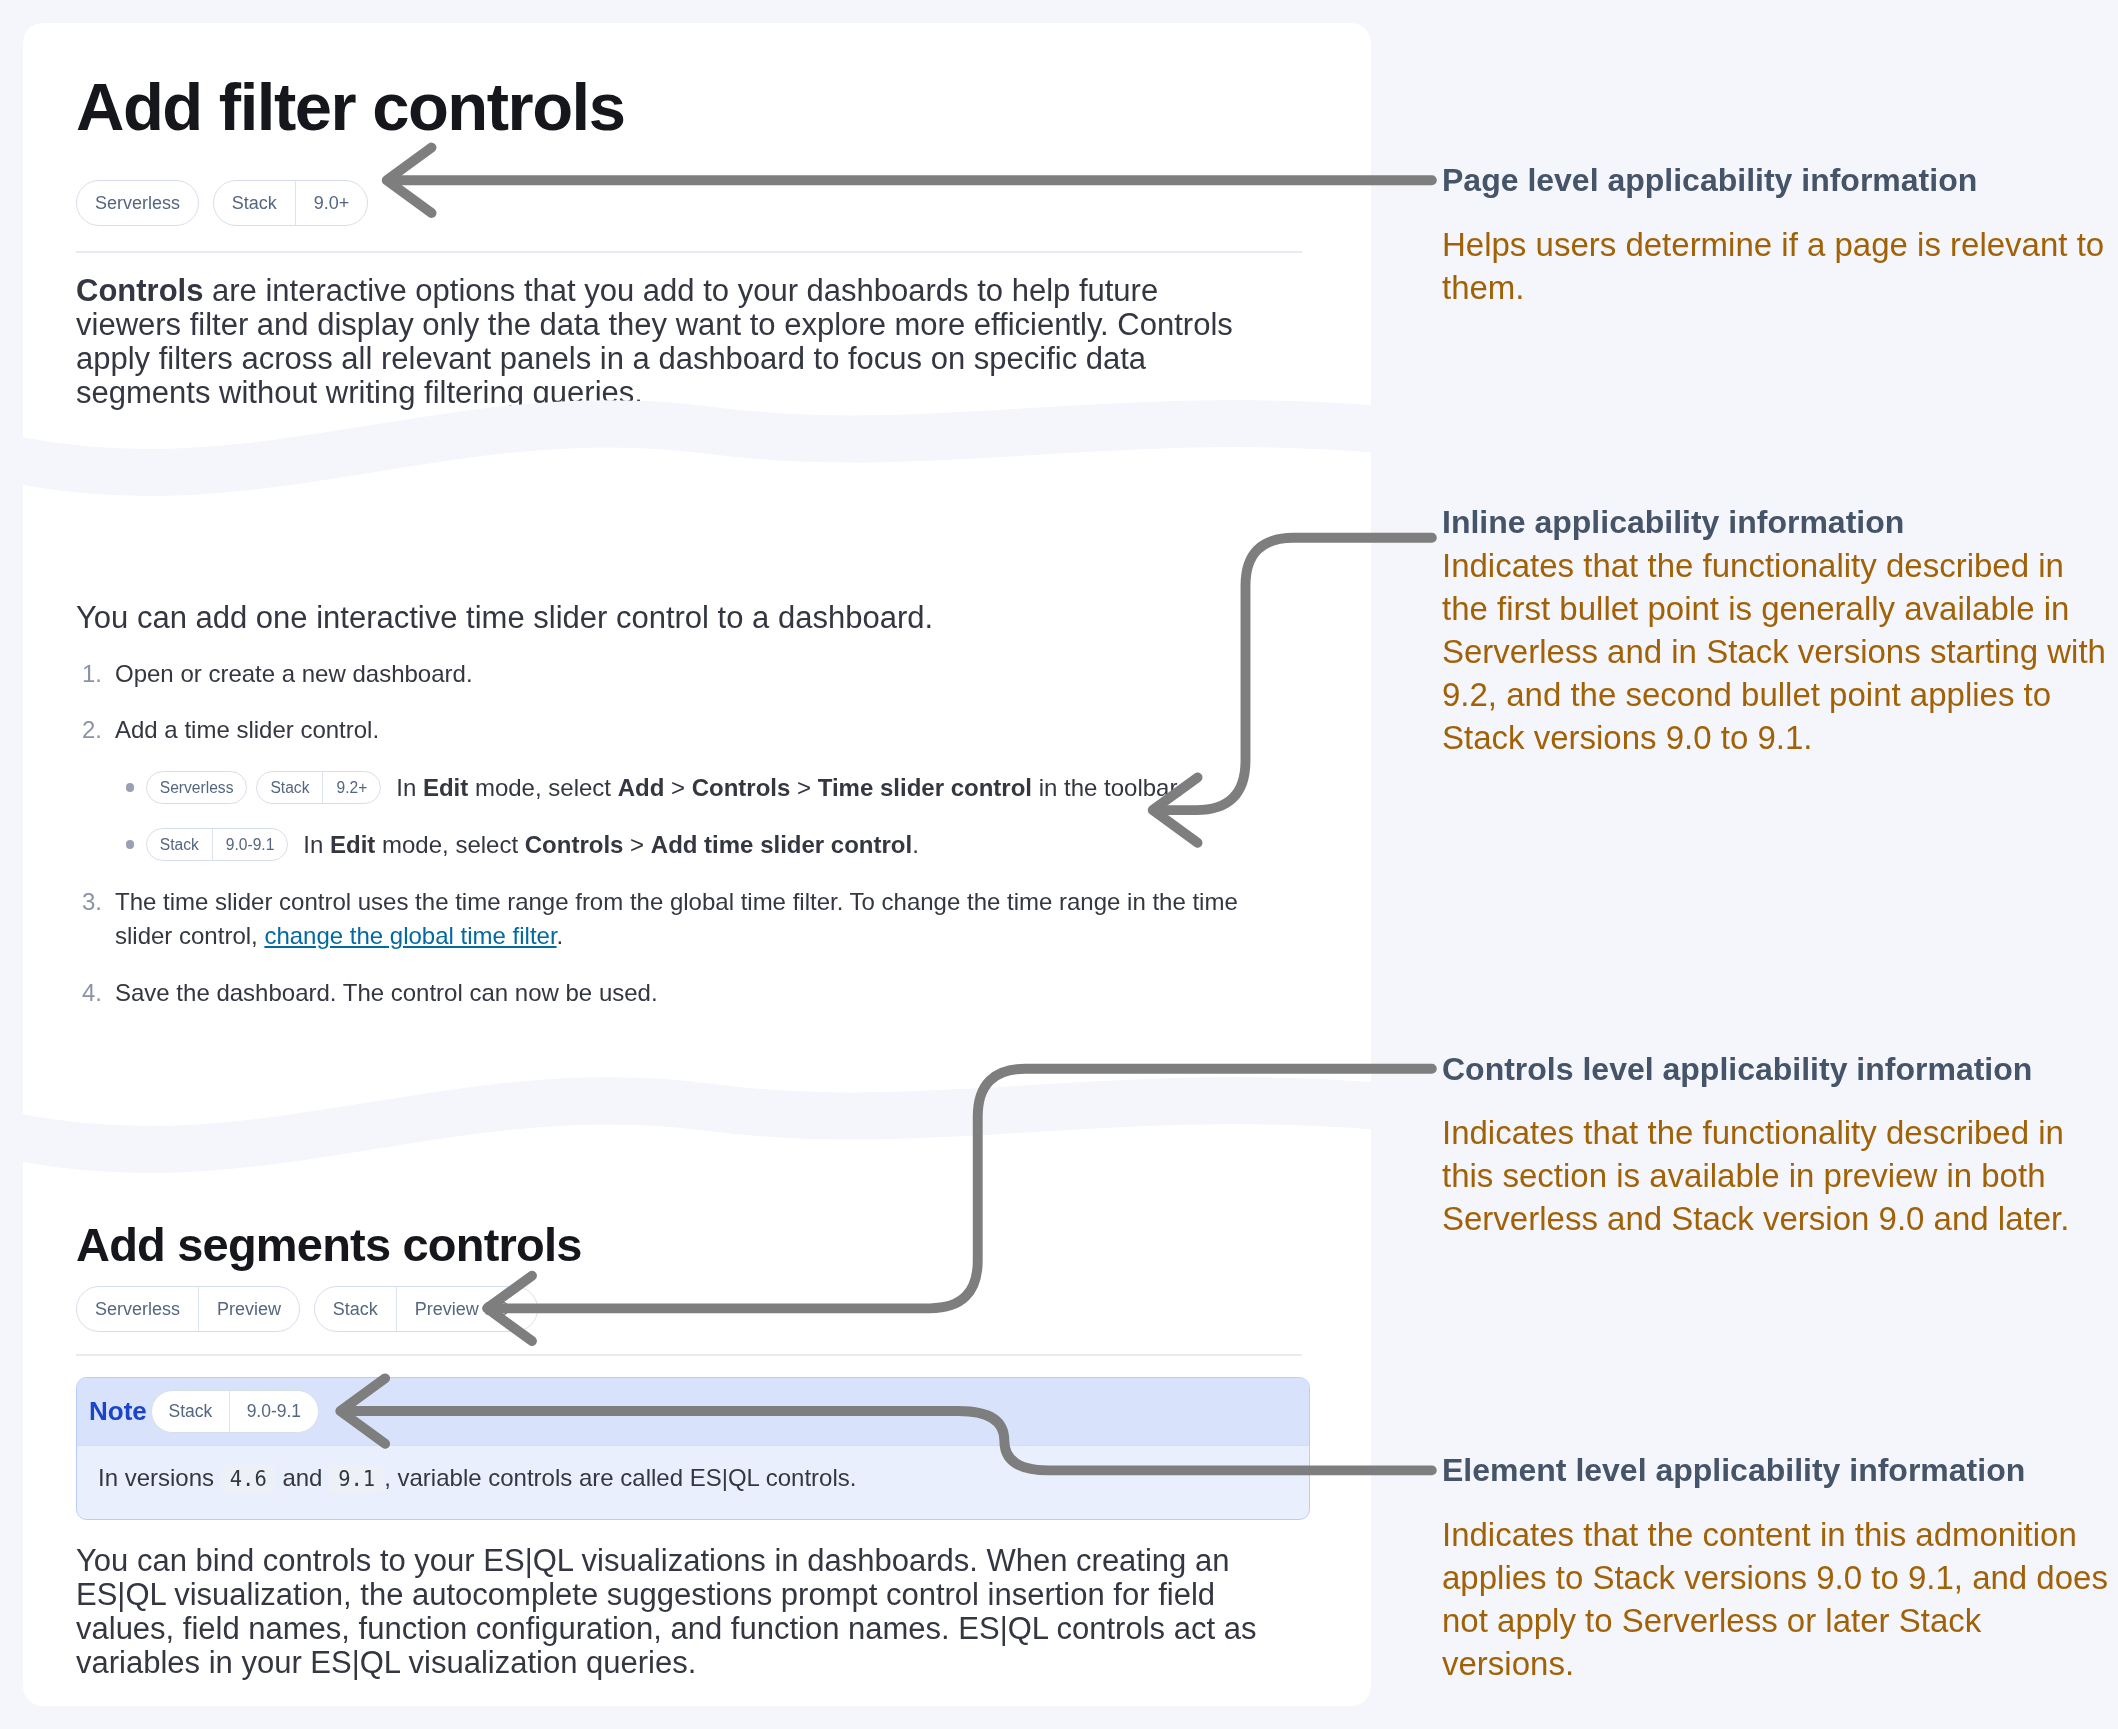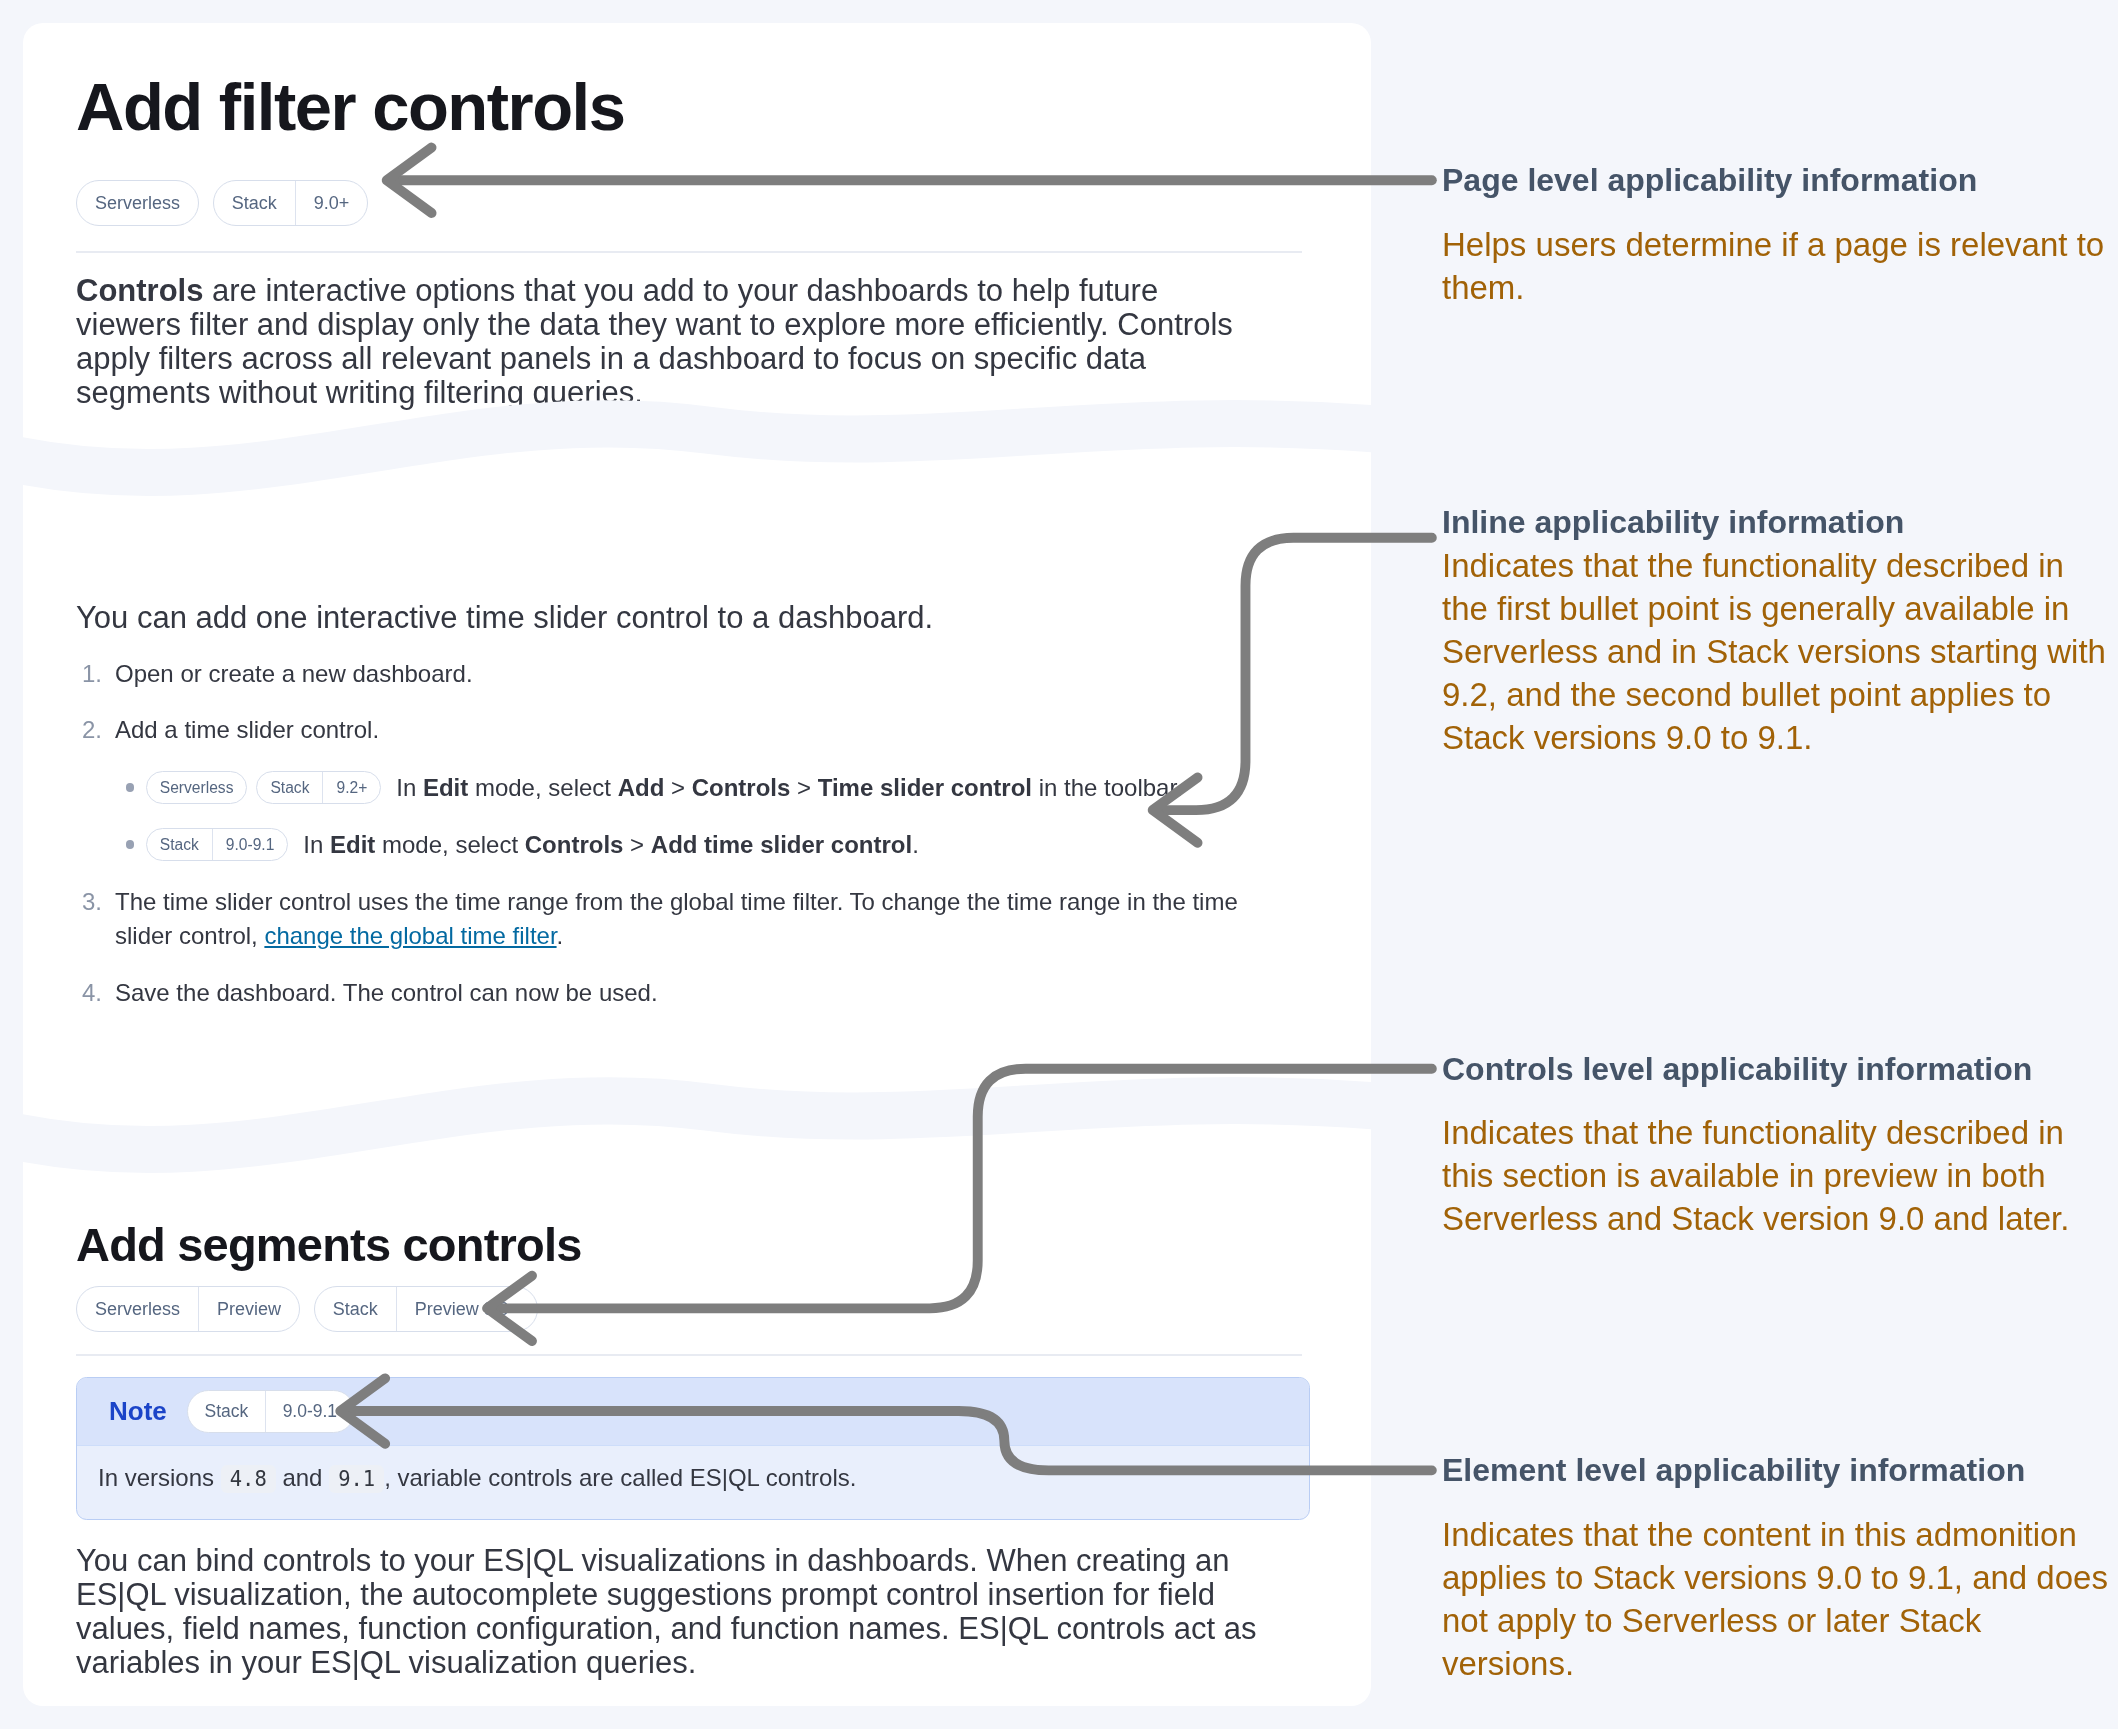--- a/index.html
+++ b/index.html
@@ -41,21 +41,21 @@
   .bullet-dot{width:8.4px;height:8.4px;border-radius:50%;background:#98a1b3;margin-right:11.4px;flex:none;}
   .bullet-row .pill{margin-right:9px;flex:none;}
   .bullet-text{font-size:24px;color:#343741;margin-left:6px;}
   .note-box{
     position:absolute;left:53px;top:1354px;width:1234px;height:143px;
     border:1.5px solid #b9cdf4;border-radius:10.6px;background:#e9effc;
     box-sizing:border-box;overflow:hidden;
   }
   .note-head{
     height:67px;background:#d8e3fb;display:flex;align-items:center;
-    padding-left:32px;gap:20px;border-bottom:0.8px solid #cdddfa;
+    padding-left:12px;gap:4px;border-bottom:0.8px solid #cdddfa;
   }
   .note-label{font-size:26px;font-weight:700;color:#1b44c8;}
   .note-body{padding:18px 21px 0 21px;font-size:24px;color:#343741;}
   .code-chip{
     font-family:"DejaVu Sans Mono","Liberation Mono",monospace;
     font-size:20.5px;background:#edf0f6;border-radius:6px;padding:2.3px 9px;color:#33373f;
   }
   .annot-h{font-size:32px;font-weight:700;color:#455468;white-space:nowrap;line-height:43px;}
   .annot-b{font-size:33px;color:#a16207;line-height:43px;width:673px;}
   .arrows{position:absolute;left:0;top:0;z-index:10;pointer-events:none;}
@@ -143,21 +143,21 @@
   <div class="hr" style="left:53px;top:1331px;width:1226px;"></div>
 
   <div class="note-box">
     <div class="note-head">
       <span class="note-label">Note</span>
       <span class="pill note-pill">
         <span class="seg">Stack</span>
         <span class="seg">9.0-9.1</span>
       </span>
     </div>
-    <div class="note-body"><span>In versions </span><span class="code-chip">4.8</span><span> and </span><span class="code-chip">9.1</span><span>, variable controls are called ES|QL controls.</span></div>
+    <div class="note-body"><span>In versions </span><span class="code-chip">4.6</span><span> and </span><span class="code-chip">9.1</span><span>, variable controls are called ES|QL controls.</span></div>
   </div>
 
   <div class="body-text abs" style="left:53px;top:1521px;width:1187px;">You can bind controls to your ES|QL visualizations in dashboards. When creating an ES|QL visualization, the autocomplete suggestions prompt control insertion for field values, field names, function configuration, and function names. ES|QL controls act as variables in your ES|QL visualization queries.</div>
 
   <svg class="wave" style="top:354px;" viewBox="0 0 1772 220">
     <path d="M-30,105 C300,180 560,25 900,70 C1190,108 1430,38 1800,70" fill="none" stroke="#f4f6fb" stroke-width="62" stroke-linecap="round"></path>
   </svg>
   <svg class="wave" style="top:1031px;" viewBox="0 0 1772 220">
     <path d="M-30,105 C300,180 560,25 900,70 C1190,108 1430,38 1800,70" fill="none" stroke="#f4f6fb" stroke-width="62" stroke-linecap="round"></path>
   </svg>

